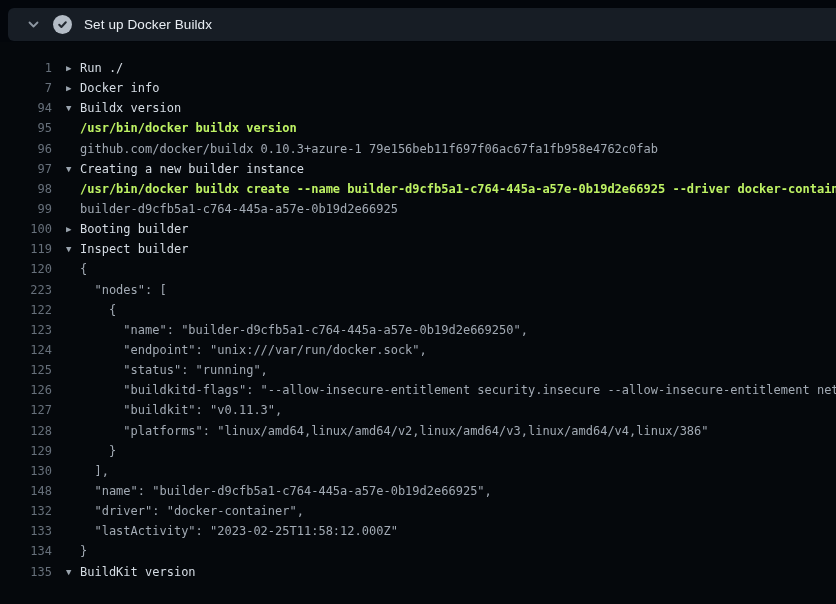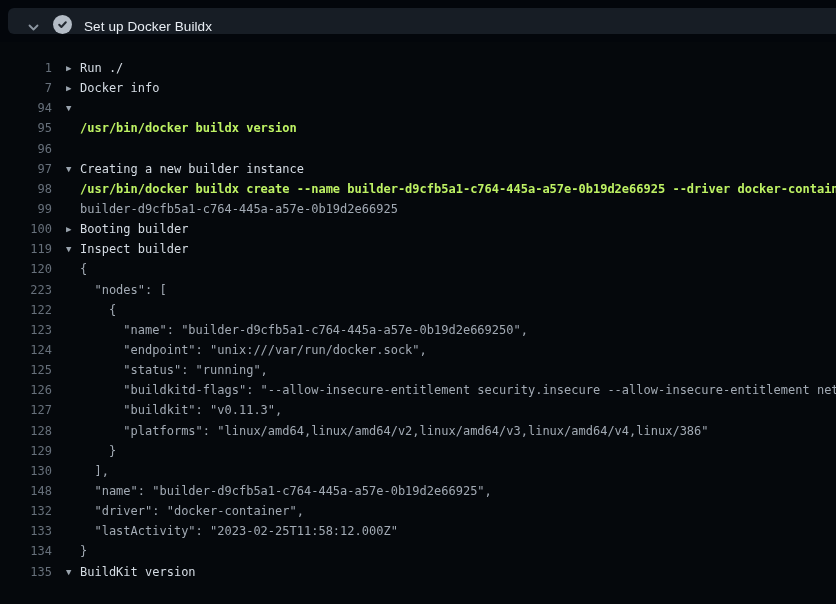--- a/index.html
+++ b/index.html
@@ -3,23 +3,23 @@
 <meta charset="utf-8">
 <style>
   html,body{margin:0;padding:0;background:#010409;}
   .stage{
     position:relative;width:836px;height:604px;overflow:hidden;
     background:#03060b;
     font-family:"Liberation Sans", sans-serif;
   }
   
   .step-header{
-    position:absolute;top:8px;left:8px;right:0;height:26px;
+    position:absolute;top:8px;left:8px;right:0;height:33px;
     background:#171d25;border-radius:6px 0 0 6px;
-    display:flex;align-items:flex-end;cursor:pointer;
+    display:flex;align-items:center;cursor:pointer;
   }
   .chev{margin-left:19px;display:flex;align-items:center;}
   .badge{
     margin-left:13px;width:19px;height:19px;border-radius:50%;
     background:#b4bcc6;display:flex;align-items:center;justify-content:center;
   }
   .step-title{
     margin-left:12px;color:#e9eef4;font-size:13.5px;font-weight:500;
     letter-spacing:.1px;
   }
@@ -60,23 +60,23 @@
         <path d="M2.2 5.8 L4.4 8 L8.8 3.2" stroke="#232931" stroke-width="2" stroke-linecap="round" stroke-linejoin="round"></path>
       </svg>
     </span>
     <span class="step-title">Set up Docker Buildx</span>
   </div>
 
   <div class="log">
     <div id="rows">
         <div class="row"><span class="num">1</span><span class="arw">▶</span><span class="txt t-group">Run ./</span></div>
         <div class="row"><span class="num">7</span><span class="arw">▶</span><span class="txt t-group">Docker info</span></div>
-        <div class="row"><span class="num">94</span><span class="arw">▼</span></div>
+        <div class="row"><span class="num">94</span><span class="arw">▼</span><span class="txt t-group">Buildx version</span></div>
         <div class="row"><span class="num">95</span><span class="arw"></span><span class="txt t-cmd">/usr/bin/docker buildx version</span></div>
-        <div class="row"><span class="num">96</span><span class="arw"></span></div>
+        <div class="row"><span class="num">96</span><span class="arw"></span><span class="txt t-out">github.com/docker/buildx 0.10.3+azure-1 79e156beb11f697f06ac67fa1fb958e4762c0fab</span></div>
         <div class="row"><span class="num">97</span><span class="arw">▼</span><span class="txt t-group">Creating a new builder instance</span></div>
         <div class="row"><span class="num">98</span><span class="arw"></span><span class="txt t-cmd">/usr/bin/docker buildx create --name builder-d9cfb5a1-c764-445a-a57e-0b19d2e66925 --driver docker-container</span></div>
         <div class="row"><span class="num">99</span><span class="arw"></span><span class="txt t-out">builder-d9cfb5a1-c764-445a-a57e-0b19d2e66925</span></div>
         <div class="row"><span class="num">100</span><span class="arw">▶</span><span class="txt t-group">Booting builder</span></div>
         <div class="row"><span class="num">119</span><span class="arw">▼</span><span class="txt t-group">Inspect builder</span></div>
         <div class="row"><span class="num">120</span><span class="arw"></span><span class="txt t-out">{</span></div>
         <div class="row"><span class="num">223</span><span class="arw"></span><span class="txt t-out">  "nodes": [</span></div>
         <div class="row"><span class="num">122</span><span class="arw"></span><span class="txt t-out">    {</span></div>
         <div class="row"><span class="num">123</span><span class="arw"></span><span class="txt t-out">      "name": "builder-d9cfb5a1-c764-445a-a57e-0b19d2e669250",</span></div>
         <div class="row"><span class="num">124</span><span class="arw"></span><span class="txt t-out">      "endpoint": "unix:///var/run/docker.sock",</span></div>

